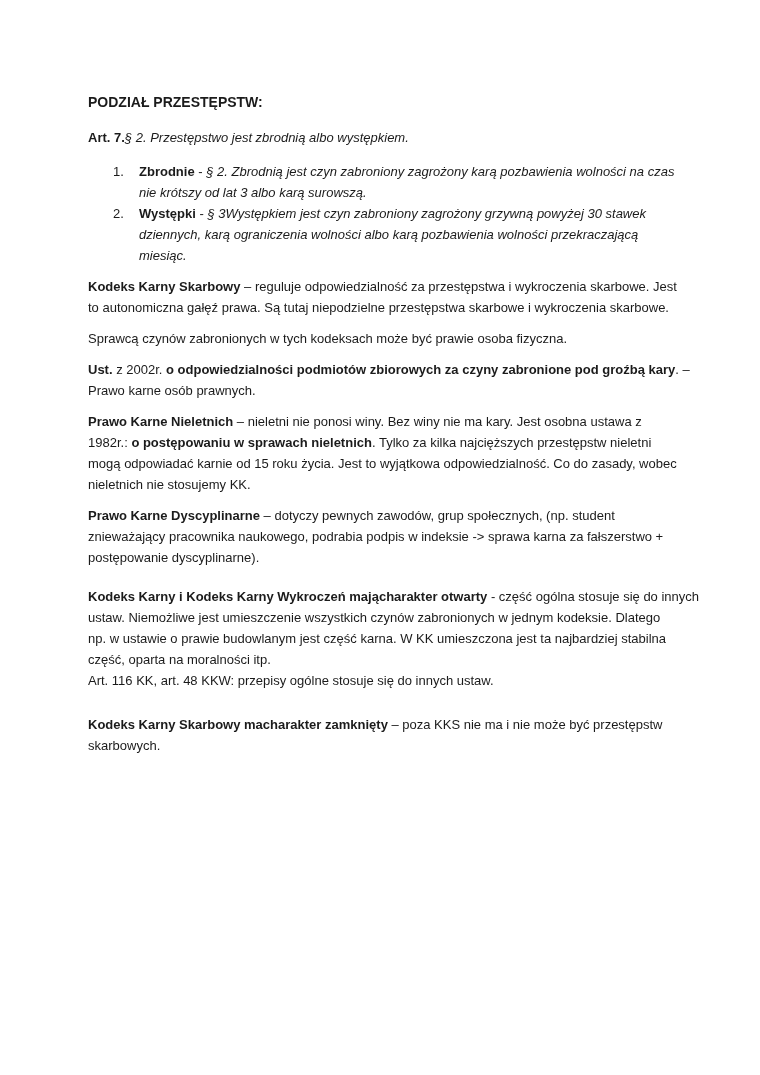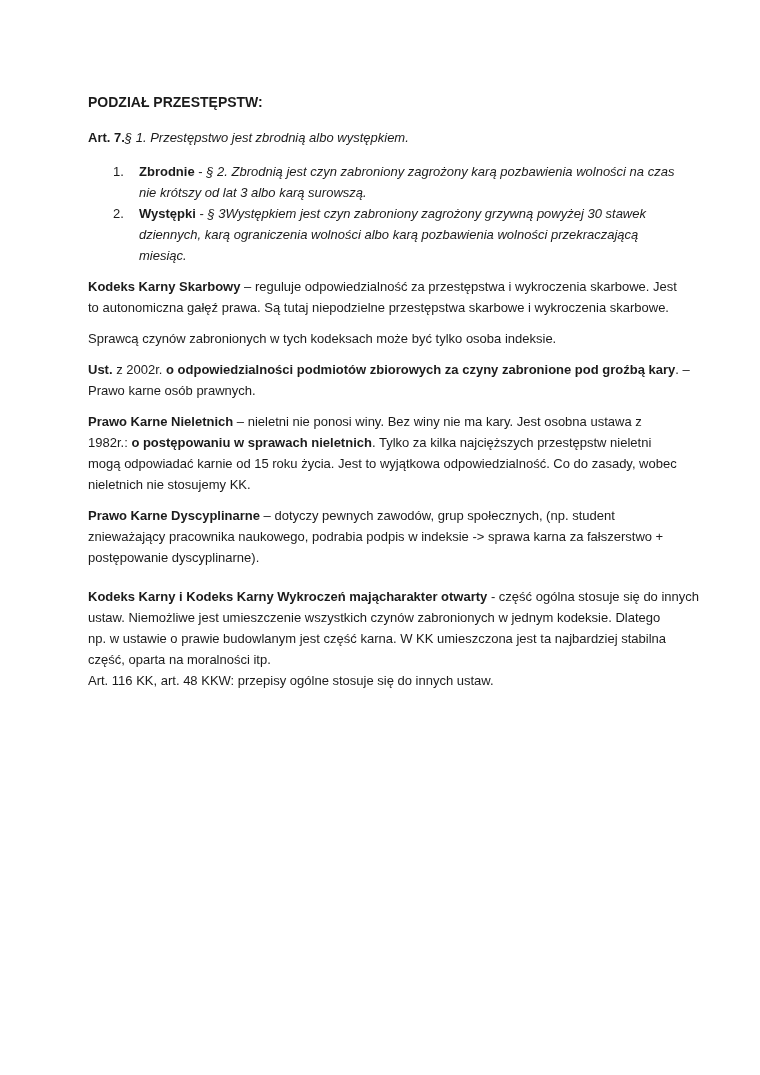--- a/index.html
+++ b/index.html
@@ -53,54 +53,56 @@
   .p-open-character { margin-top: 18px; }
   .p-closed-character { margin-top: 23px; }
 </style>
 </head>
 <body>
 
 <div class="page">
 
   <h1 class="heading">PODZIAŁ PRZESTĘPSTW:</h1>
 
-  <p class="para"><b>Art. 7.</b><i>§ 1. Przestępstwo jest zbrodnią albo występkiem.</i></p>
+  <p class="para"><b>Art. 7.</b><i>§ 2. Przestępstwo jest zbrodnią albo występkiem.</i></p>
 
   <div class="list">
     <div class="list-item">
       <span class="num">1.</span>
       <span class="li-text"><b>Zbrodnie</b><span> - </span><i>§ 2. Zbrodnią jest czyn zabroniony zagrożony karą pozbawienia wolności na czas
 nie krótszy od lat 3 albo karą surowszą.</i></span>
     </div>
     <div class="list-item">
       <span class="num">2.</span>
       <span class="li-text"><b>Występki</b><span> - </span><i>§ 3Występkiem jest czyn zabroniony zagrożony grzywną powyżej 30 stawek
 dziennych, karą ograniczenia wolności albo karą pozbawienia wolności przekraczającą
 miesiąc.</i></span>
     </div>
   </div>
 
 
   <p class="para"><b>Kodeks Karny Skarbowy</b><span> – reguluje odpowiedzialność za przestępstwa i wykroczenia skarbowe. Jest
 to autonomiczna gałęź prawa. Są tutaj niepodzielne przestępstwa skarbowe i wykroczenia skarbowe.</span></p>
 
-  <p class="para"><span>Sprawcą czynów zabronionych w tych kodeksach może być tylko osoba indeksie.</span></p>
+  <p class="para"><span>Sprawcą czynów zabronionych w tych kodeksach może być prawie osoba fizyczna.</span></p>
 
   <p class="para"><b>Ust.</b><span> z 2002r. </span><b>o odpowiedzialności podmiotów zbiorowych za czyny zabronione pod groźbą kary</b><span>. –
 Prawo karne osób prawnych.</span></p>
 
   <p class="para"><b>Prawo Karne Nieletnich</b><span> – nieletni nie ponosi winy. Bez winy nie ma kary. Jest osobna ustawa z
 1982r.: </span><b>o postępowaniu w sprawach nieletnich</b><span>. Tylko za kilka najcięższych przestępstw nieletni
 mogą odpowiadać karnie od 15 roku życia. Jest to wyjątkowa odpowiedzialność. Co do zasady, wobec
 nieletnich nie stosujemy KK.</span></p>
 
   <p class="para"><b>Prawo Karne Dyscyplinarne</b><span> – dotyczy pewnych zawodów, grup społecznych, (np. student
 znieważający pracownika naukowego, podrabia podpis w indeksie -&gt; sprawa karna za fałszerstwo +
 postępowanie dyscyplinarne).</span></p>
 
   <p class="para p-open-character"><b>Kodeks Karny i Kodeks Karny Wykroczeń mającharakter otwarty</b><span> - część ogólna stosuje się do innych
 ustaw. Niemożliwe jest umieszczenie wszystkich czynów zabronionych w jednym kodeksie. Dlatego
 np. w ustawie o prawie budowlanym jest część karna. W KK umieszczona jest ta najbardziej stabilna
 część, oparta na moralności itp.
 Art. 116 KK, art. 48 KKW: przepisy ogólne stosuje się do innych ustaw.</span></p>
 
+  <p class="para p-closed-character"><b>Kodeks Karny Skarbowy macharakter zamknięty</b><span> – poza KKS nie ma i nie może być przestępstw
+skarbowych.</span></p>
 
 </div>
 
 </body></html>

